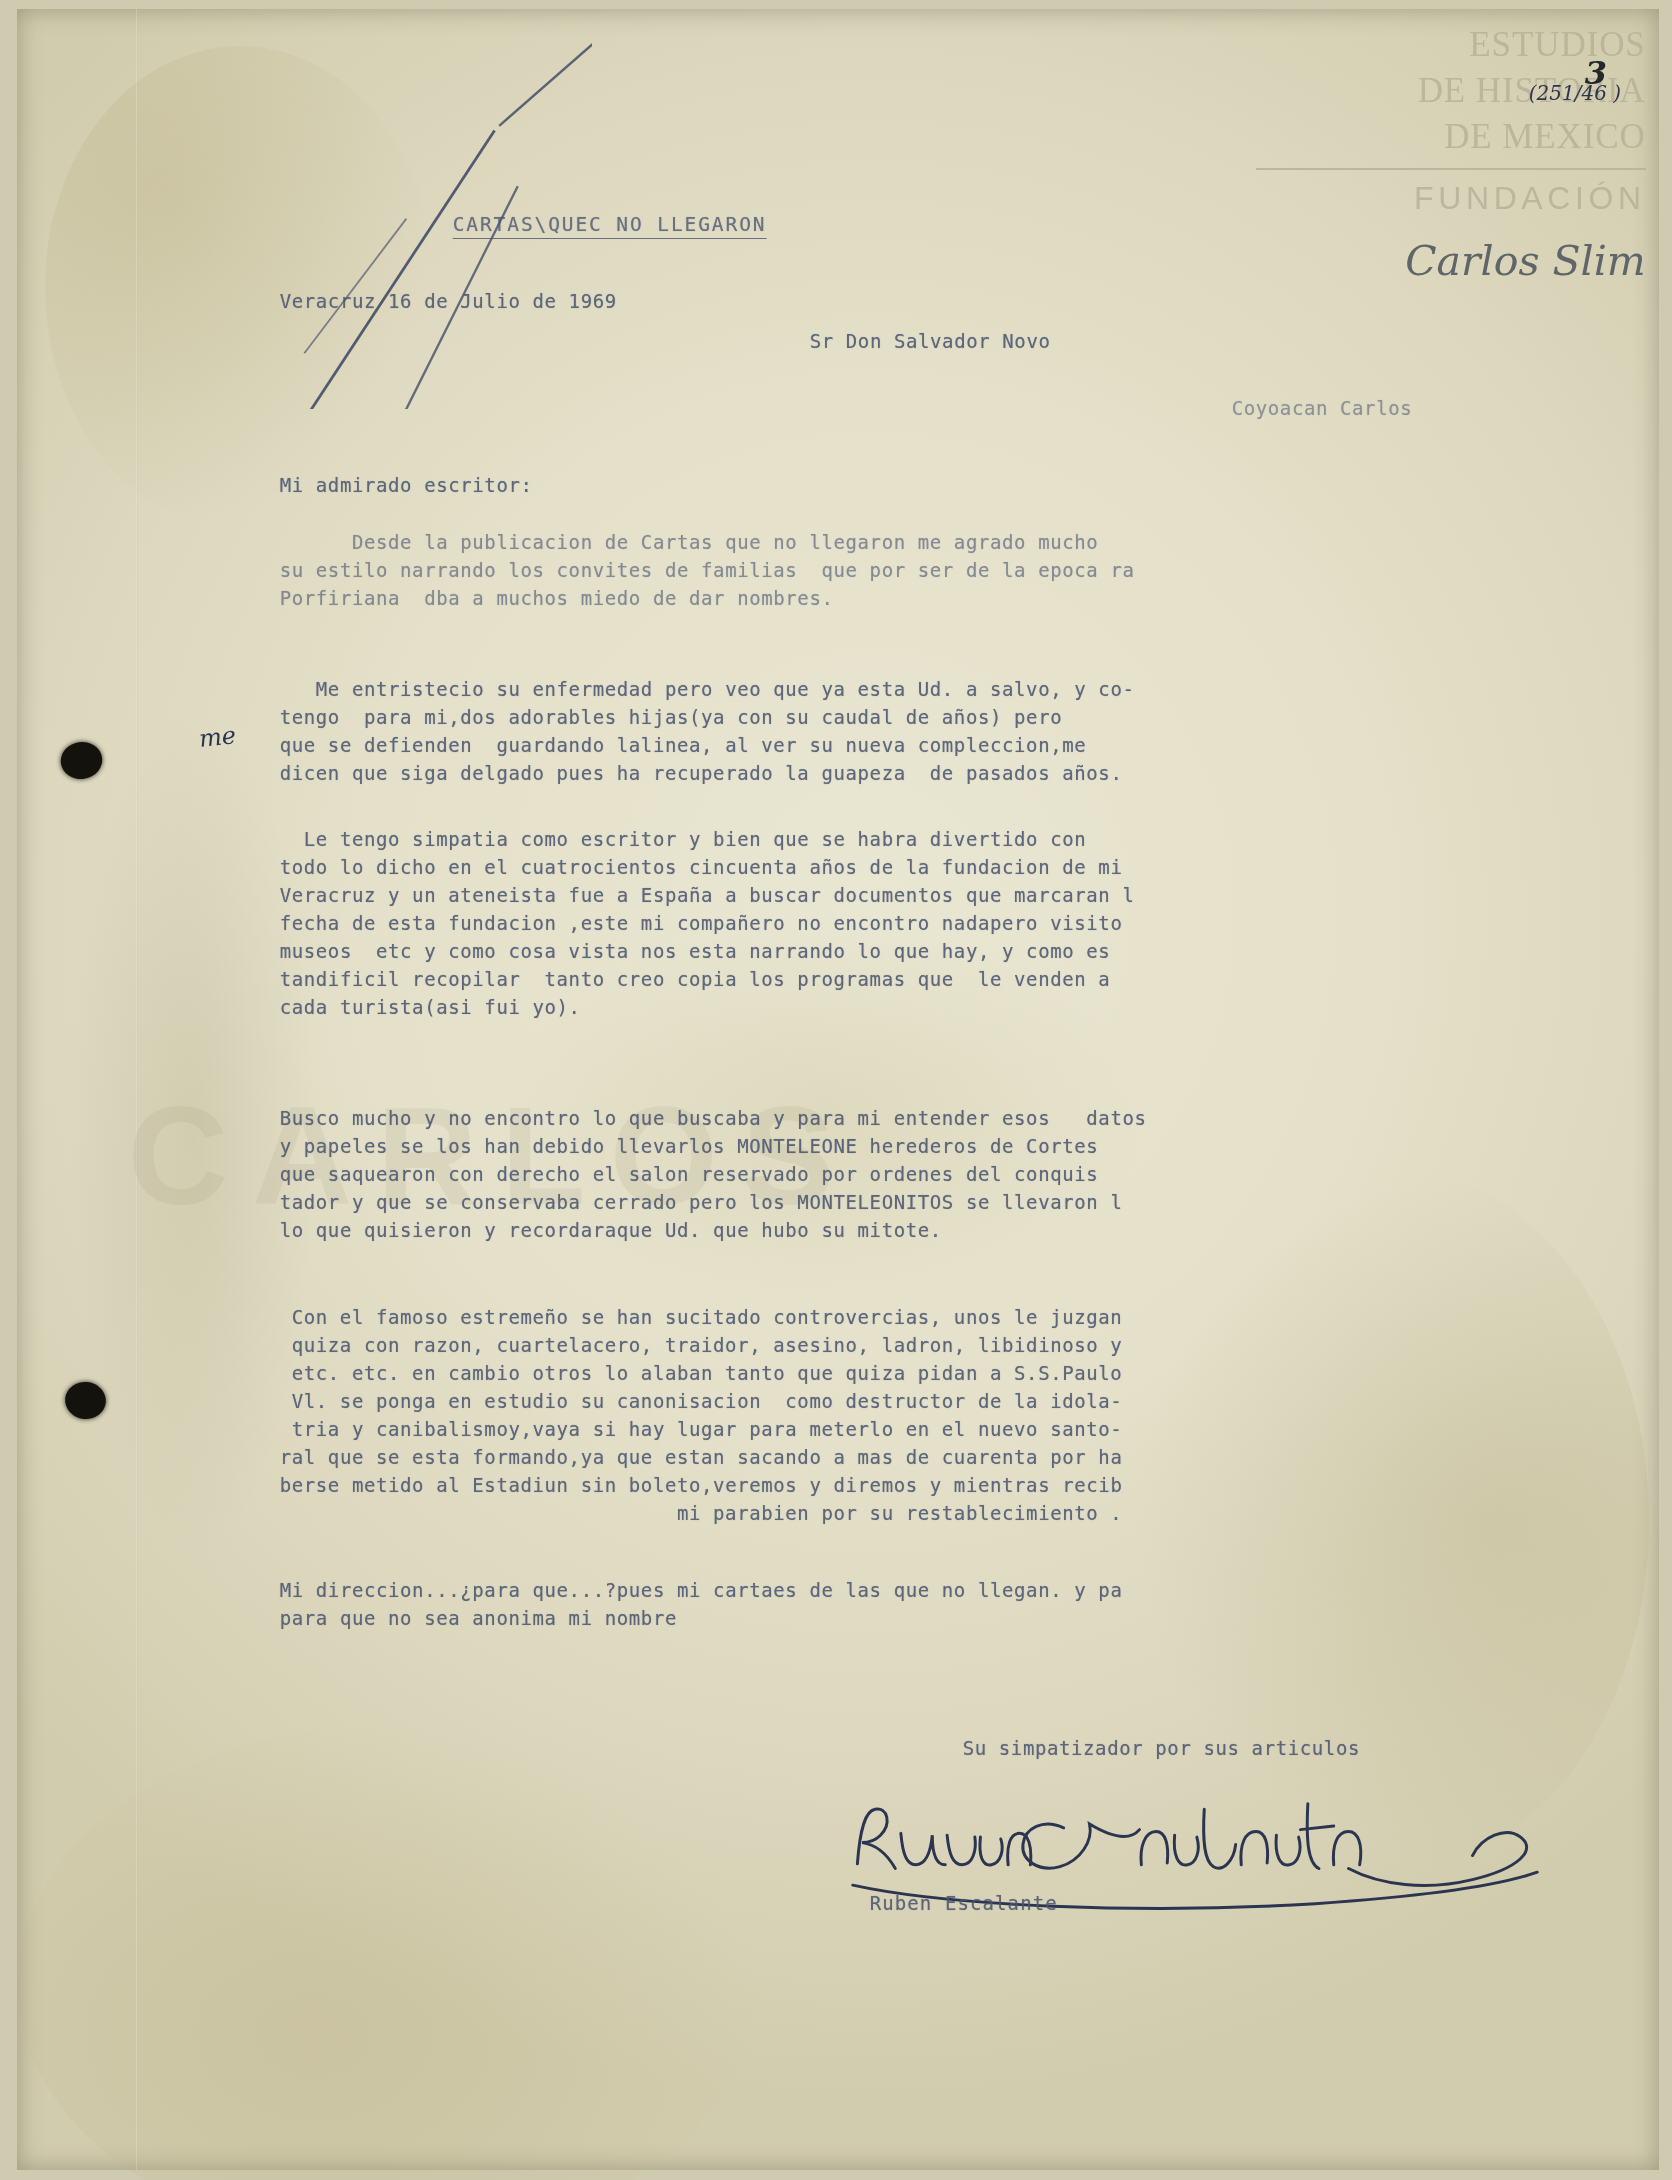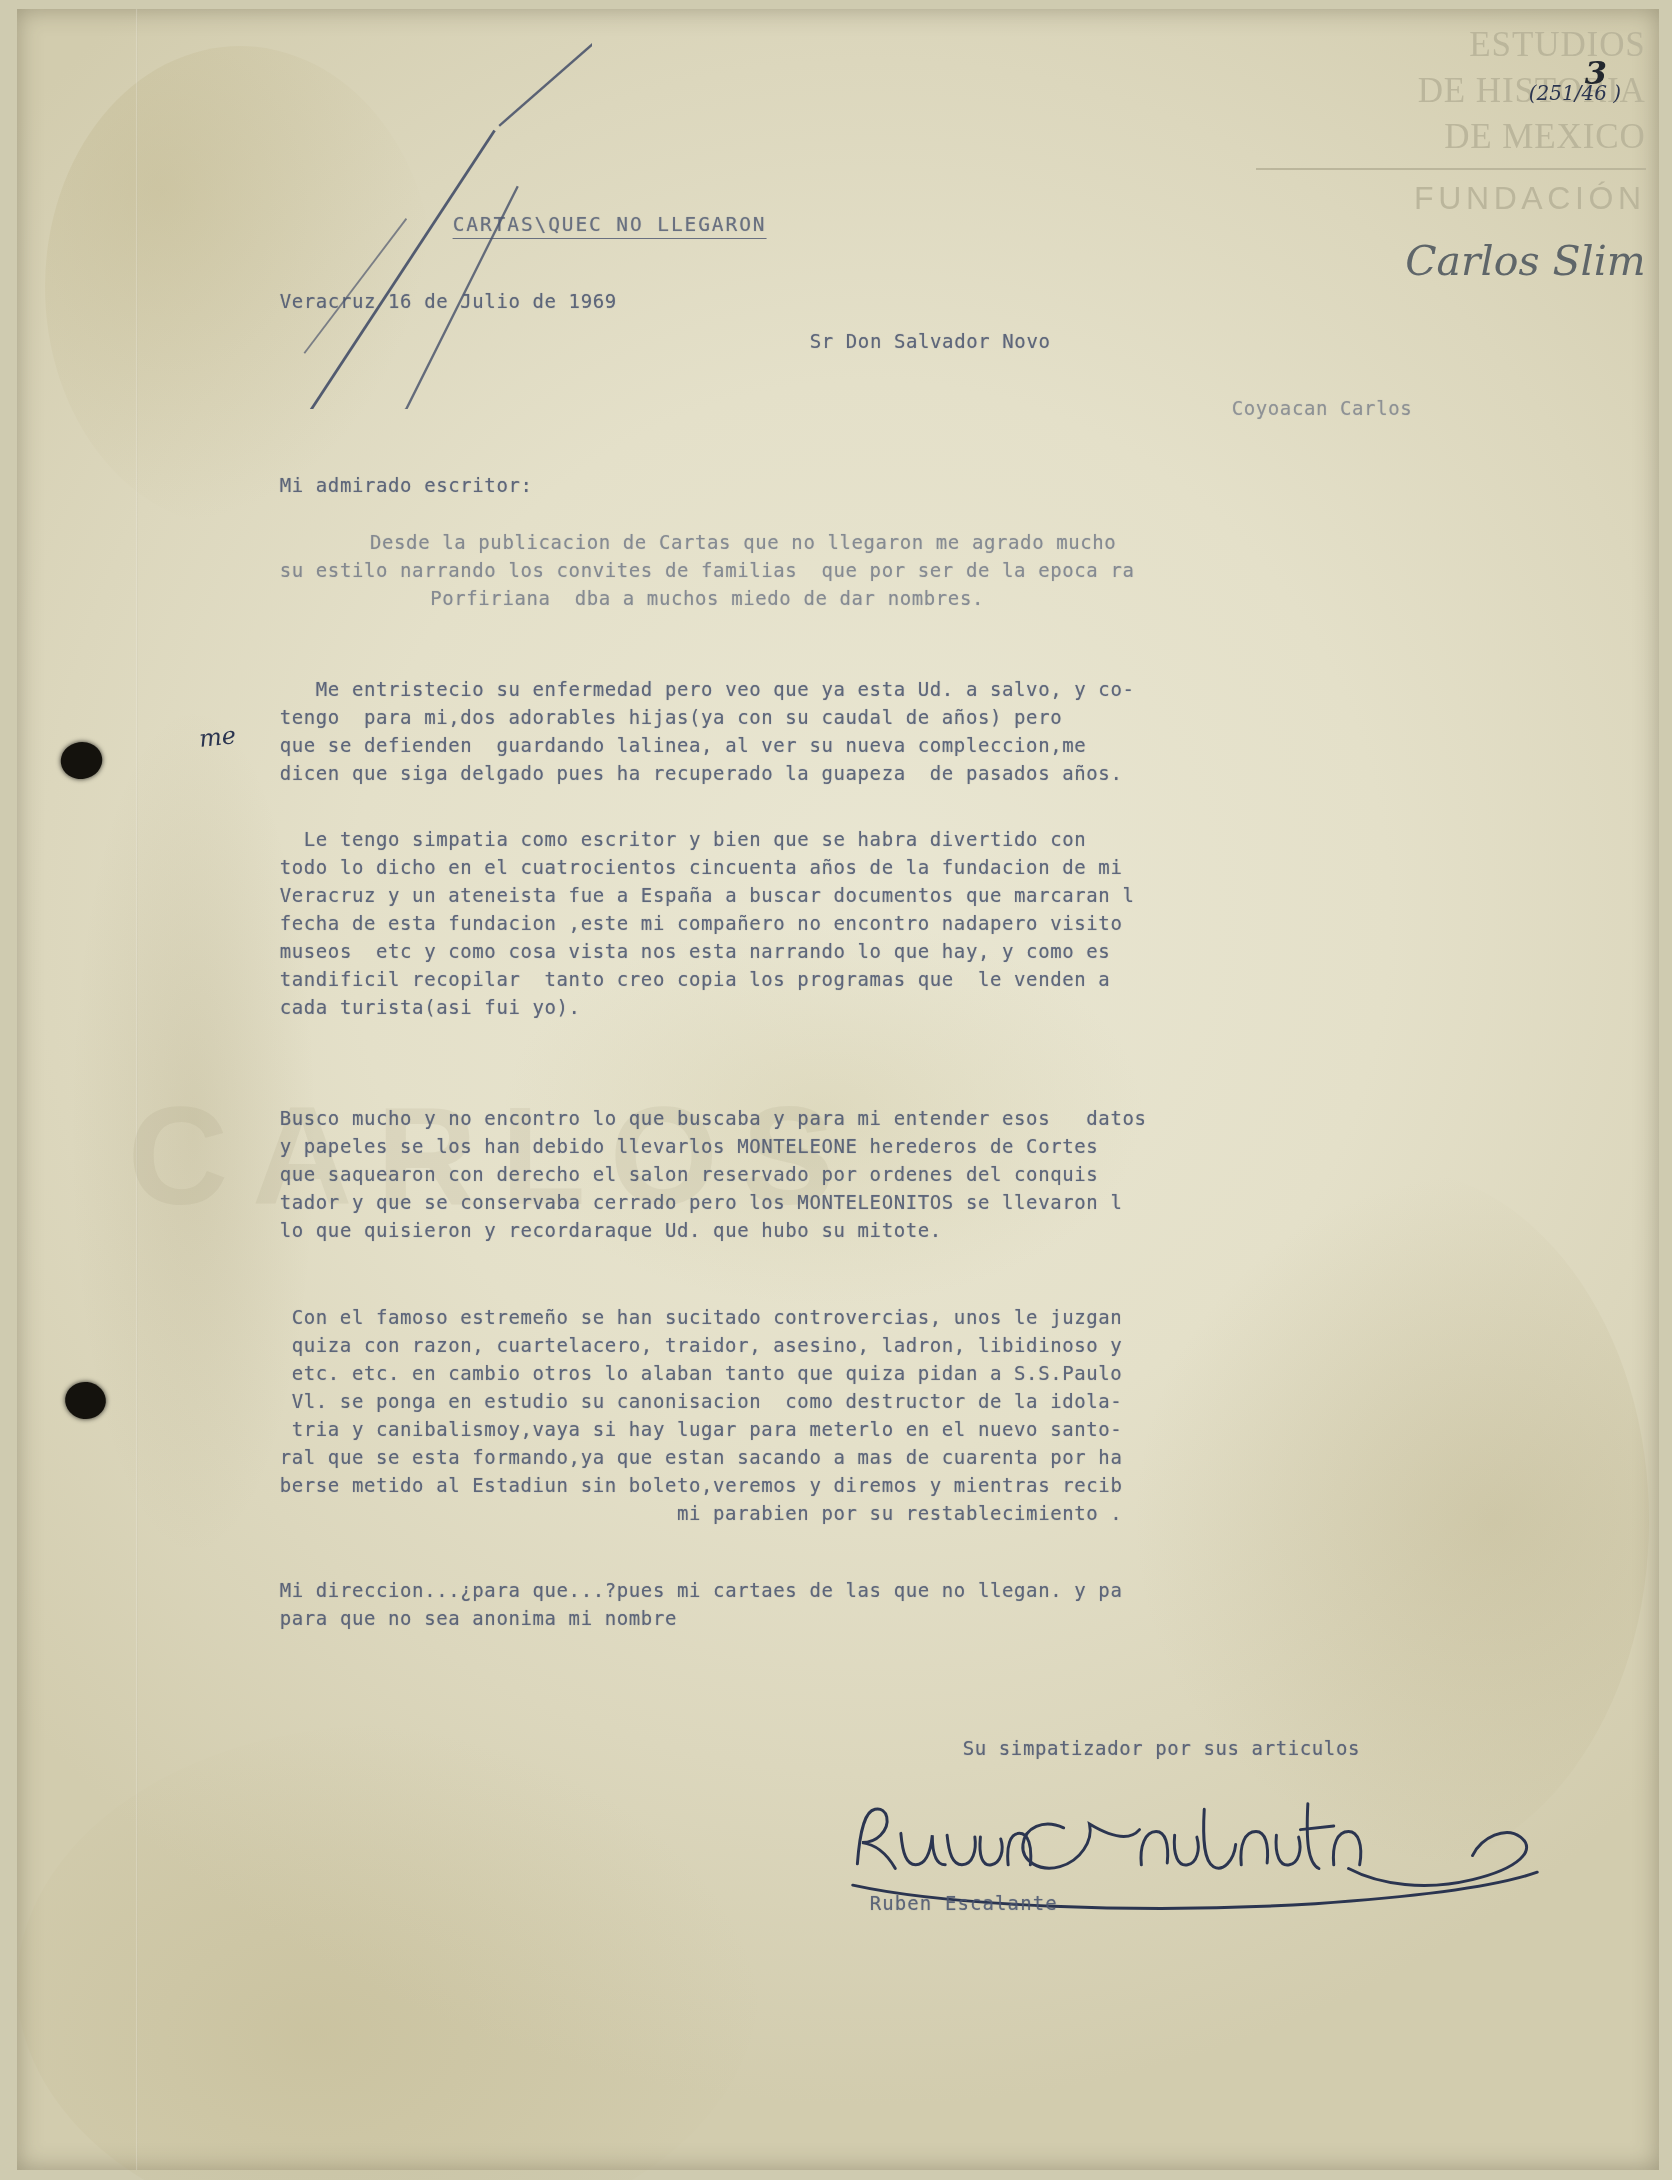--- a/index.html
+++ b/index.html
@@ -70,21 +70,21 @@
     position: absolute;
     color: #4c5670;
     font-family: "DejaVu Sans Mono", monospace;
     font-size: 19px;
     line-height: 28px;
     letter-spacing: 0.6px;
     white-space: pre;
     text-shadow: 0 0 1.1px rgba(70,85,115,0.55);
     opacity: .88;
   }
-  .faded { opacity: .62; text-align: center; }
+  .faded { opacity: .62; }
   .fadedmore { opacity: .5; }
 
   #title {
     left: 436px; top: 202px;
     font-size: 19.5px;
     letter-spacing: 1.9px;
     text-decoration: underline;
     text-underline-offset: 6.5px;
     opacity: .8;
   }

